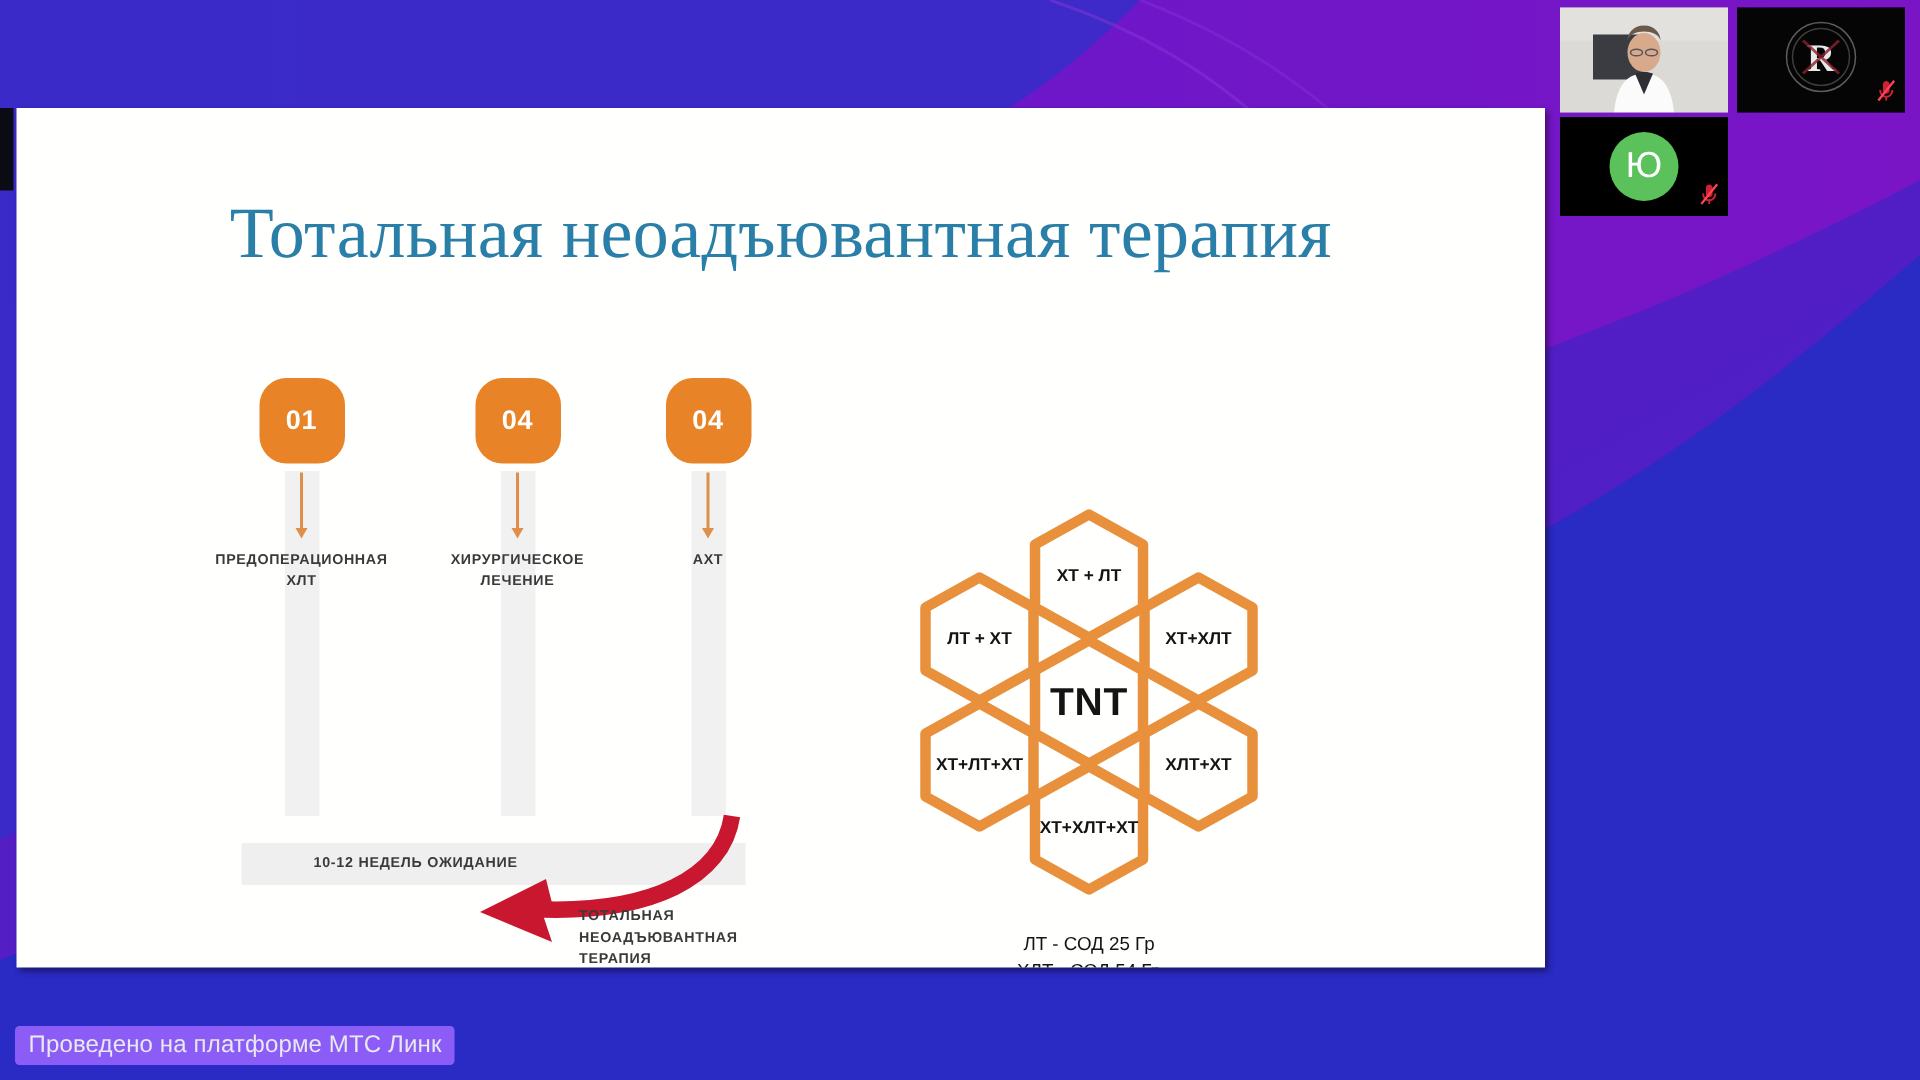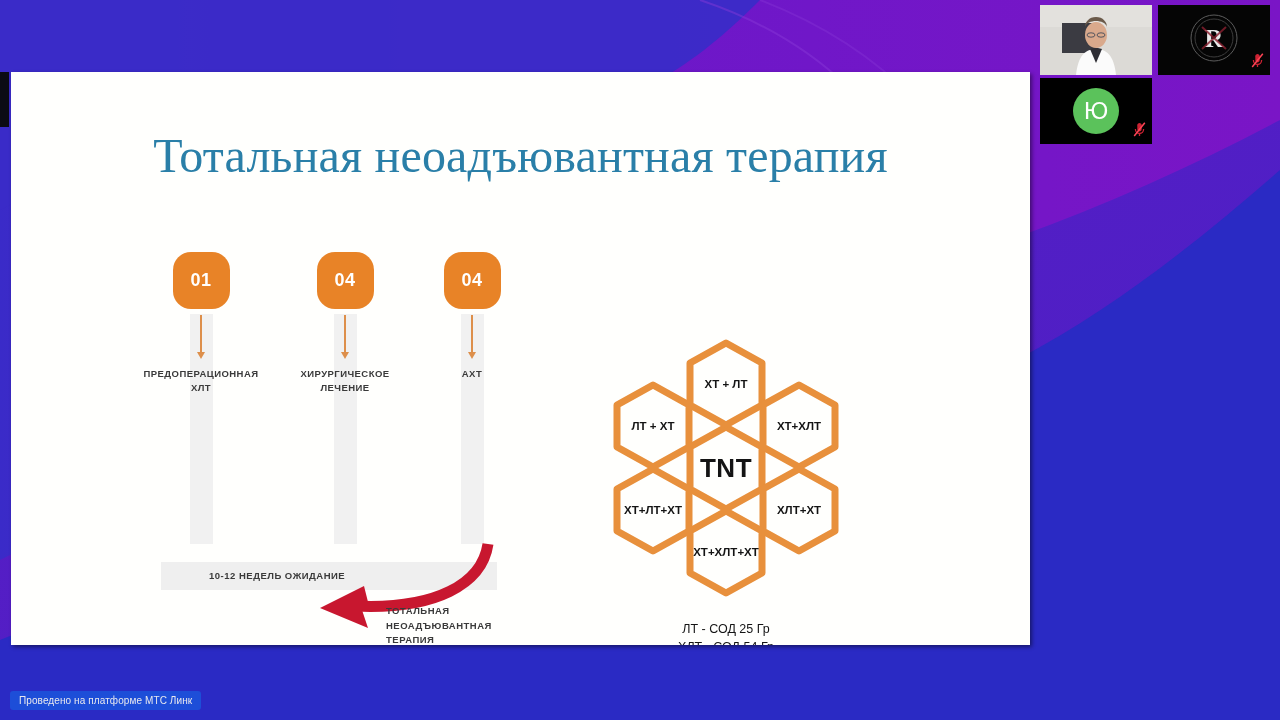--- a/index.html
+++ b/index.html
@@ -96,22 +96,22 @@
   .avatar-circle{
     position:absolute;left:50%;top:50%;transform:translate(-50%,-50%);
     width:46px;height:46px;border-radius:50%;background:#5bc25b;
     display:flex;align-items:center;justify-content:center;
     color:#fff;font-size:24px;
   }
 
   
   #watermark{
     position:absolute;left:10px;bottom:10px;
-    background:#1d4ed8;color:#e8e8ee;
-    font-size:10px;padding:4px 9px;border-radius:3px;
+    background:#8b5cf6;color:#e8e8ee;
+    font-size:16px;padding:4px 9px;border-radius:3px;
     letter-spacing:.1px;
   }
 </style>
 </head>
 <body>
 
 <svg id="bg" viewBox="0 0 1280 720" preserveAspectRatio="none">
   <defs>
     <linearGradient id="gTop" x1="0" y1="0" x2="1" y2="0">
       <stop offset="0" stop-color="#3a2bc8"></stop>

